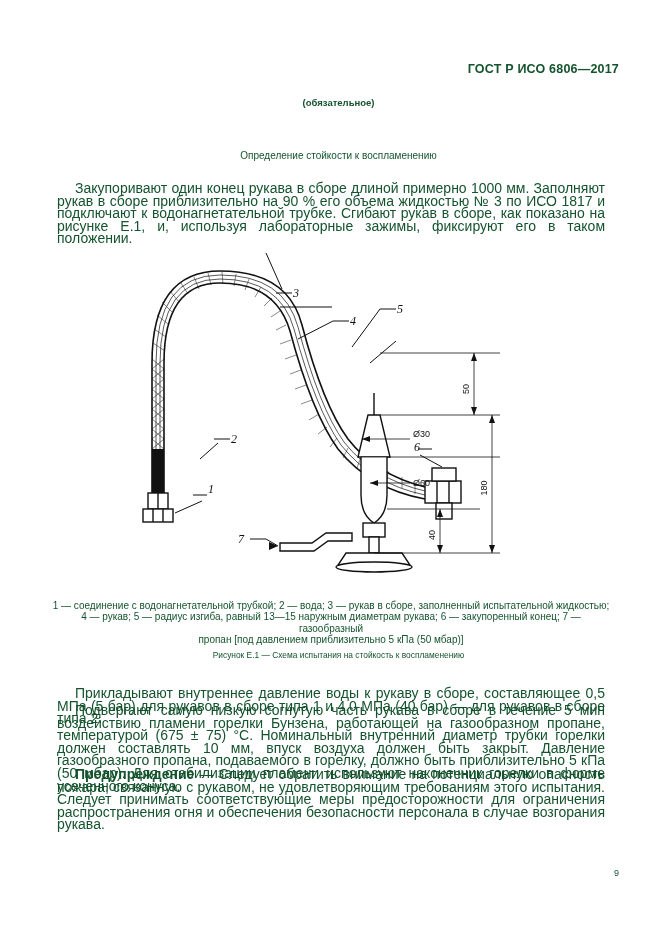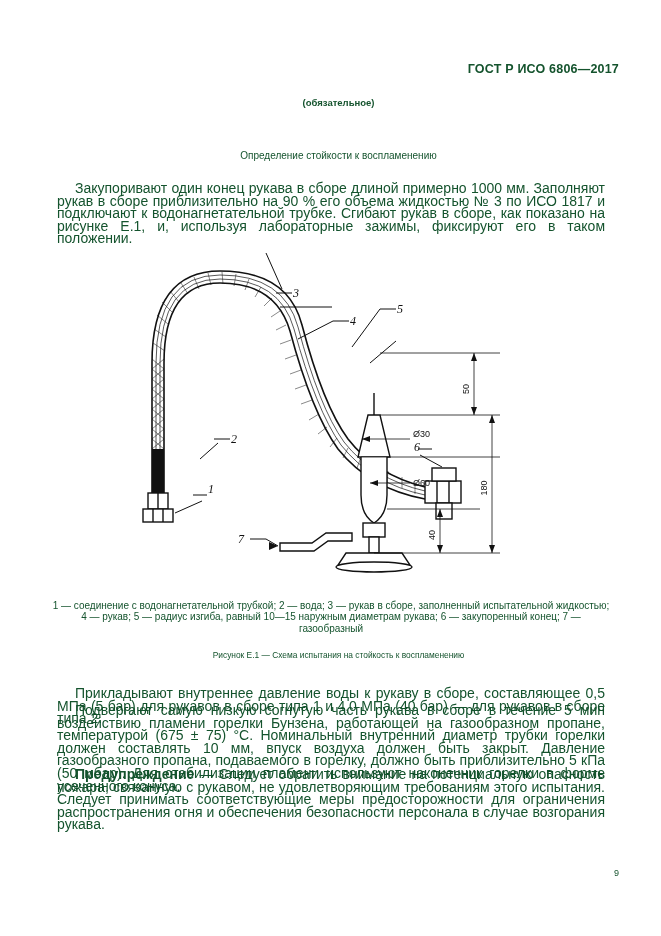--- a/index.html
+++ b/index.html
@@ -256,21 +256,22 @@
         <text x="407" y="245" transform="rotate(-90 407 245)" text-anchor="middle">180</text>
         <text x="355" y="292" transform="rotate(-90 355 292)" text-anchor="middle">40</text>
         <text x="333" y="194">Ø30</text>
         <text x="333" y="243">Ø60</text>
       </g>
     </svg>
   </div>
 
   <div class="legend">
     <div>1 — соединение с водонагнетательной трубкой; 2 — вода; 3 — рукав в сборе, заполненный испытательной жидкостью;</div>
-    <div>4 — рукав; 5 — радиус изгиба, равный 10—15 наружным диаметрам рукава; 6 — закупоренный конец; 7 — газообразный</div>
+    <div>4 — рукав; 5 — радиус изгиба, равный 13—15 наружным диаметрам рукава; 6 — закупоренный конец; 7 — газообразный</div>
+    <div>пропан [под давлением приблизительно 5 кПа (50 мбар)]</div>
   </div>
 
   <div class="fig-caption">Рисунок Е.1 — Схема испытания на стойкость к воспламенению</div>
 
   <div class="body-par par-2"><span class="indent"></span><span>Прикладывают внутреннее давление воды к рукаву в сборе, составляющее 0,5 МПа (5 бар) для рукавов в сборе типа 1 и 4,0 МПа (40 бар) — для рукавов в сборе типа 2.</span></div>
 
   <div class="body-par par-3"><span class="indent"></span><span>Подвергают самую низкую согнутую часть рукава в сборе в течение 5 мин воздействию пламени горелки Бунзена, работающей на газообразном пропане, температурой (675 ± 75) °С. Номинальный внутренний диаметр трубки горелки должен составлять 10 мм, впуск воздуха должен быть закрыт. Давление газообразного пропана, подаваемого в горелку, должно быть приблизительно 5 кПа (50 мбар). Для стабилизации пламени используют наконечник горелки в форме усеченного конуса.</span></div>
 
   <div class="body-par par-4"><span class="indent"></span><span class="bold">Предупреждение</span><span> — Следует обратить внимание на потенциальную опасность пожара, связанную с рукавом, не удовлетворяющим требованиям этого испытания. Следует принимать соответствующие меры предосторожности для ограничения распространения огня и обеспечения безопасности персонала в случае возгорания рукава.</span></div>
 

